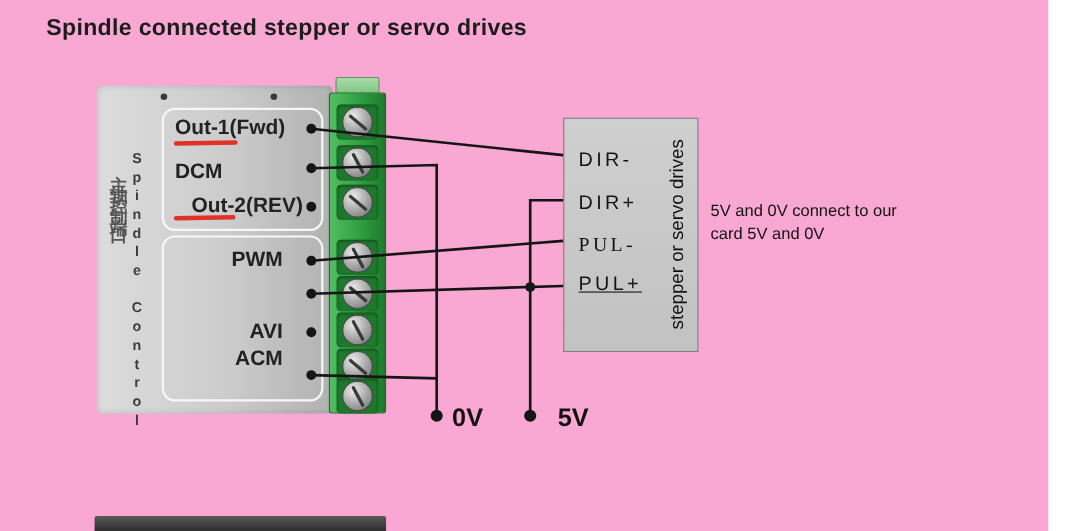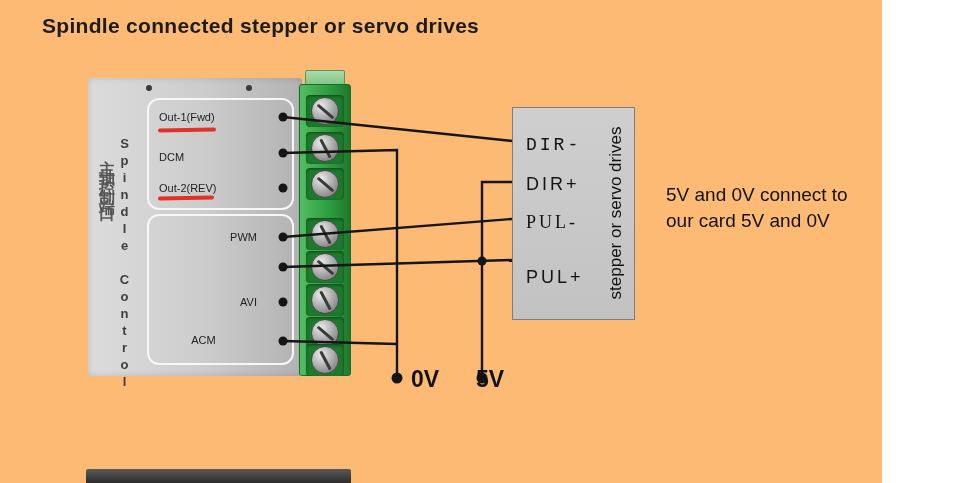--- a/index.html
+++ b/index.html
@@ -1,17 +1,17 @@
 <!DOCTYPE html>
 <html><head>
 <meta charset="utf-8">
 <style>
   html,body { margin:0; padding:0; background:#ffffff; }
   .stage {
-    position:relative; width:882px; height:483px; background:#fdba74;
+    position:relative; width:953px; height:483px; background:#f9a8d4;
     font-family:"Liberation Sans","DejaVu Sans",sans-serif; overflow:hidden;
     color:#1a1a1a;
   }
   .title {
     position:absolute; left:42px; top:14px; font-size:21px; font-weight:600;
     letter-spacing:.3px; color:#1c1c1c;
   }
   
   .panel {
     position:absolute; left:88px; top:78px; width:214px; height:298px;
@@ -27,30 +27,30 @@
   .ven {
     position:absolute; left:117px; top:136px; writing-mode:vertical-rl; text-orientation:upright;
     font-size:13px; font-weight:700; color:#3d3d3d; letter-spacing:2px;
   }
   .grp {
     position:absolute; border:2px solid #f7f7f7; border-radius:12px;
   }
   .grp1 { left:147px; top:98px;  width:143px; height:108px; }
   .grp2 { left:147px; top:214px; width:143px; height:147px; }
   .pin {
-    position:absolute; font-size:11px; font-weight:400; color:#222; height:18px; line-height:18px;
+    position:absolute; font-size:19px; font-weight:700; color:#222; height:18px; line-height:18px;
   }
   .p-out1 { left:159px; top:108px; }
   .p-dcm  { left:159px; top:148px; }
-  .p-out2 { left:159px; top:179px; }
+  .p-out2 { left:174px; top:179px; }
   .pr { left:150px; width:107px; text-align:right; }
   .p-pwm  { top:228px; }
   .p-10v  { top:258px; }
   .p-avi  { top:293px; }
-  .p-acm  { top:331px;text-align:center; }
+  .p-acm  { top:318px; }
   .underline { position:absolute; height:4px; background:#e03228; border-radius:2px; }
   .u1 { left:158px; top:128px; width:58px; transform:rotate(-1deg); }
   .u2 { left:158px; top:196px; width:56px; transform:rotate(-1deg); }
   
   .terminal {
     position:absolute; left:299px; top:84px; width:52px; height:292px;
     background:linear-gradient(to right,#53bd62 0%,#2f9e41 55%,#1e7a2d 100%);
     border:1px solid #1c6b28; border-radius:3px; box-sizing:border-box;
   }
   .cap {
@@ -74,33 +74,32 @@
   .screw:nth-child(even)::after { transform:rotate(62deg); }
   
   .drivebox {
     position:absolute; left:512px; top:107px; width:123px; height:213px;
     background:linear-gradient(#cfcfcf,#c2c2c2); border:1px solid #7e7e7e; box-sizing:border-box;
   }
   .dpin {
     position:absolute; left:526px; font-size:18px; letter-spacing:3px; font-weight:500;
     color:#141414; height:21px; line-height:21px;
   }
-  .d-dirm { top:135px;font-family:Liberation Mono, monospace; } .d-dirp { top:174px; } .d-pulm { top:212px;font-family:Liberation Serif, serif; } .d-pulp { top:267px; }
+  .d-dirm { top:135px; } .d-dirp { top:174px; } .d-pulm { top:212px;font-family:Liberation Serif, serif; } .d-pulp { top:248px;text-decoration:underline; }
   .drive-side {
     position:absolute; left:509px; top:198px; width:213px; height:30px; line-height:30px;
     transform:rotate(-90deg); text-align:center; font-size:17px; color:#111; font-weight:500;
   }
   
   .note {
-    position:absolute; left:646px; top:182px; width:200px; font-size:19px; line-height:1.38;
+    position:absolute; left:646px; top:182px; width:200px; font-size:15px; line-height:1.38;
     color:#111;
-    margin-left:20px;
   }
   .pwr { position:absolute; font-size:23px; font-weight:600; color:#111; }
-  .pwr0 { left:411px; top:366px; } .pwr5 { left:476px; top:366px; }
+  .pwr0 { left:411px; top:366px; } .pwr5 { left:507px; top:366px; }
   .caption {
     position:absolute; left:62px; top:426px; font-size:20px; font-weight:500; color:#111;
     letter-spacing:.4px;
   }
   .bottomstrip {
     position:absolute; left:86px; top:469px; width:265px; height:14px;
     background:linear-gradient(#5a5a5a,#2c2c2c); border-radius:2px 2px 0 0;
   }
   .wires { position:absolute; left:0; top:0; pointer-events:none; }
   .wires path { fill:none; stroke:#151515; stroke-width:2.4px; }

